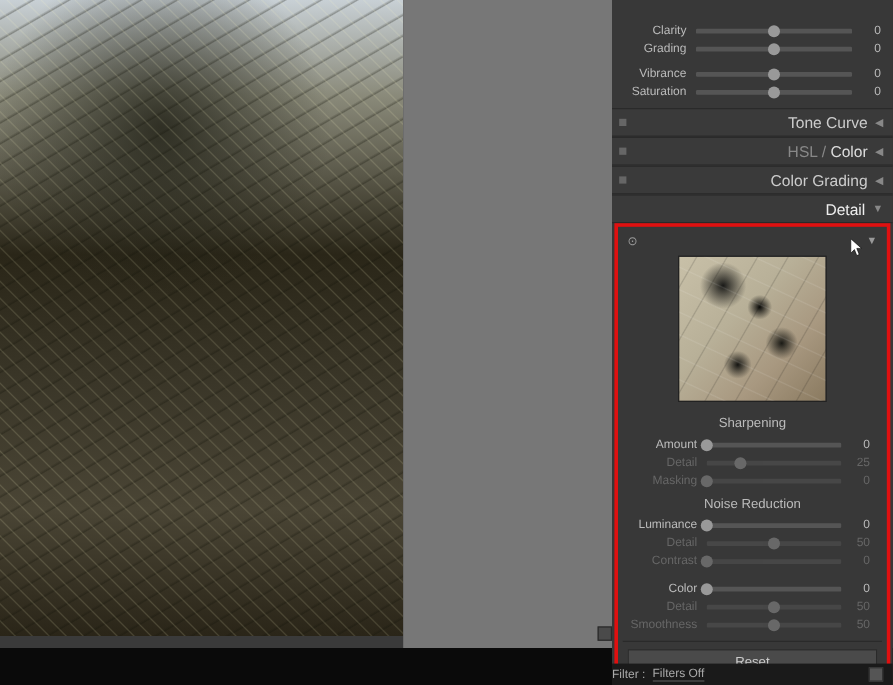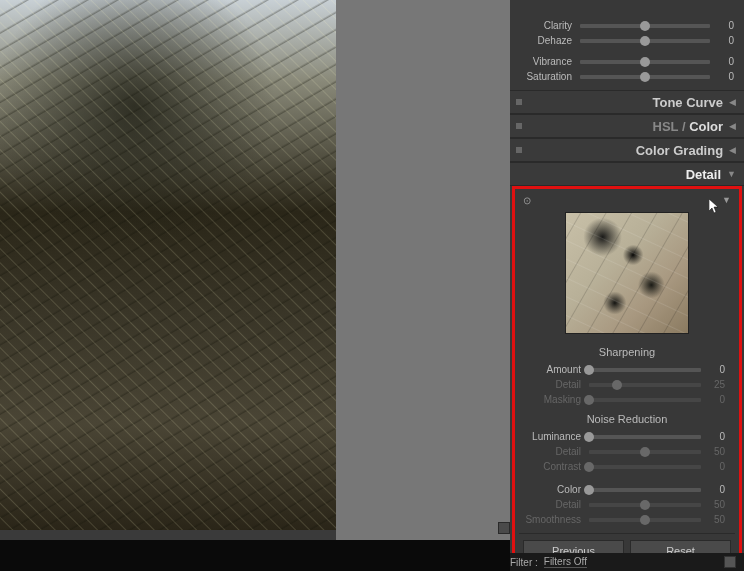--- a/index.html
+++ b/index.html
@@ -125,21 +125,20 @@
     position: absolute;
     left: 6px;
     width: 6px;
     height: 6px;
     background: #666;
   }
   .panel-header .title {
     font-size: 13px;
     color: #ccc;
     margin-right: 6px;
-    font-weight: bold;
   }
   .panel-header .arrow {
     font-size: 9px;
     color: #888;
   }
   .detail-box {
     border: 3px solid #e01010;
     margin: 0 2px;
     padding: 4px 4px 6px 4px;
     position: relative;
@@ -241,21 +240,21 @@
 
   <div class="top-sliders">
     <div class="slider-row">
       <span class="lbl">Clarity</span>
       <div class="track">
           <div class="thumb" style="left:50%"></div>
         </div>
       <span class="val">0</span>
     </div>
     <div class="slider-row">
-      <span class="lbl">Dehaze</span>
+      <span class="lbl">Grading</span>
       <div class="track">
           <div class="thumb" style="left:50%"></div>
         </div>
       <span class="val">0</span>
     </div>
     <div style="height:6px"></div>
     <div class="slider-row">
       <span class="lbl">Vibrance</span>
       <div class="track vibrance-track">
           <div class="thumb" style="left:50%"></div>
@@ -364,21 +363,20 @@
     </div>
     <div class="slider-row dim">
       <span class="lbl">Smoothness</span>
       <div class="track">
           <div class="thumb" style="left:50%"></div>
         </div>
       <span class="val">50</span>
     </div>
 
     <div class="bottom-buttons">
-      <div class="btn">Previous</div>
       <div class="btn">Reset</div>
     </div>
   </div>
 
   <div class="filter-bar">
     <span>Filter :</span>
     <span style="border-bottom:1px solid #555">Filters Off</span>
     <span class="lock"></span>
   </div>
 </div>

